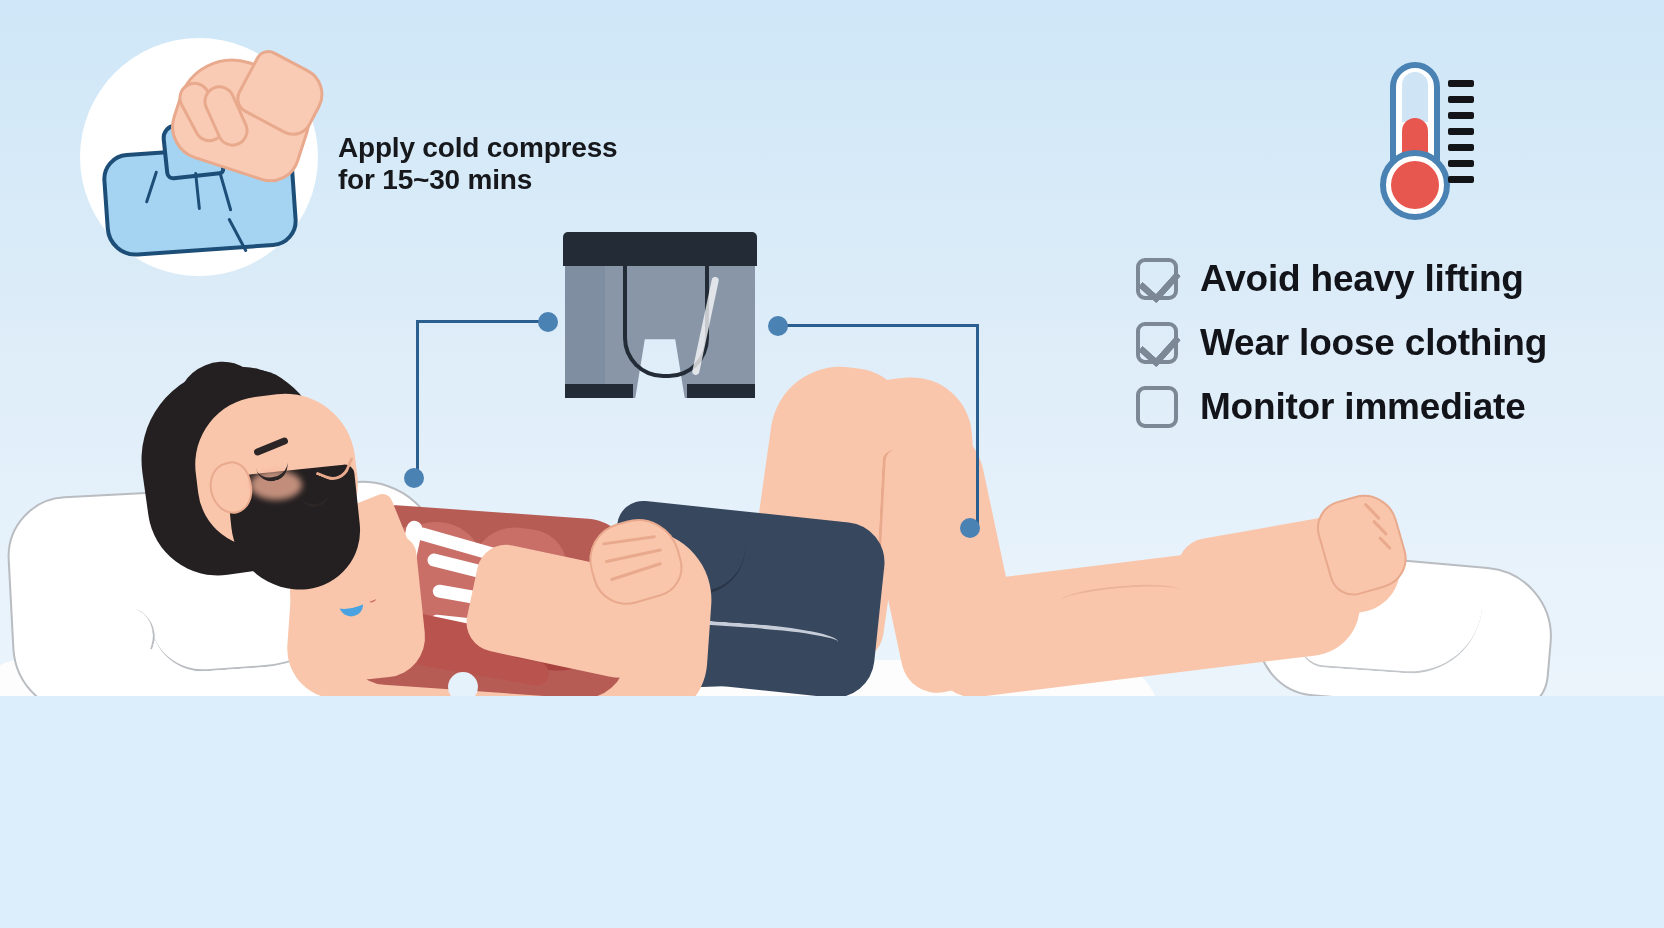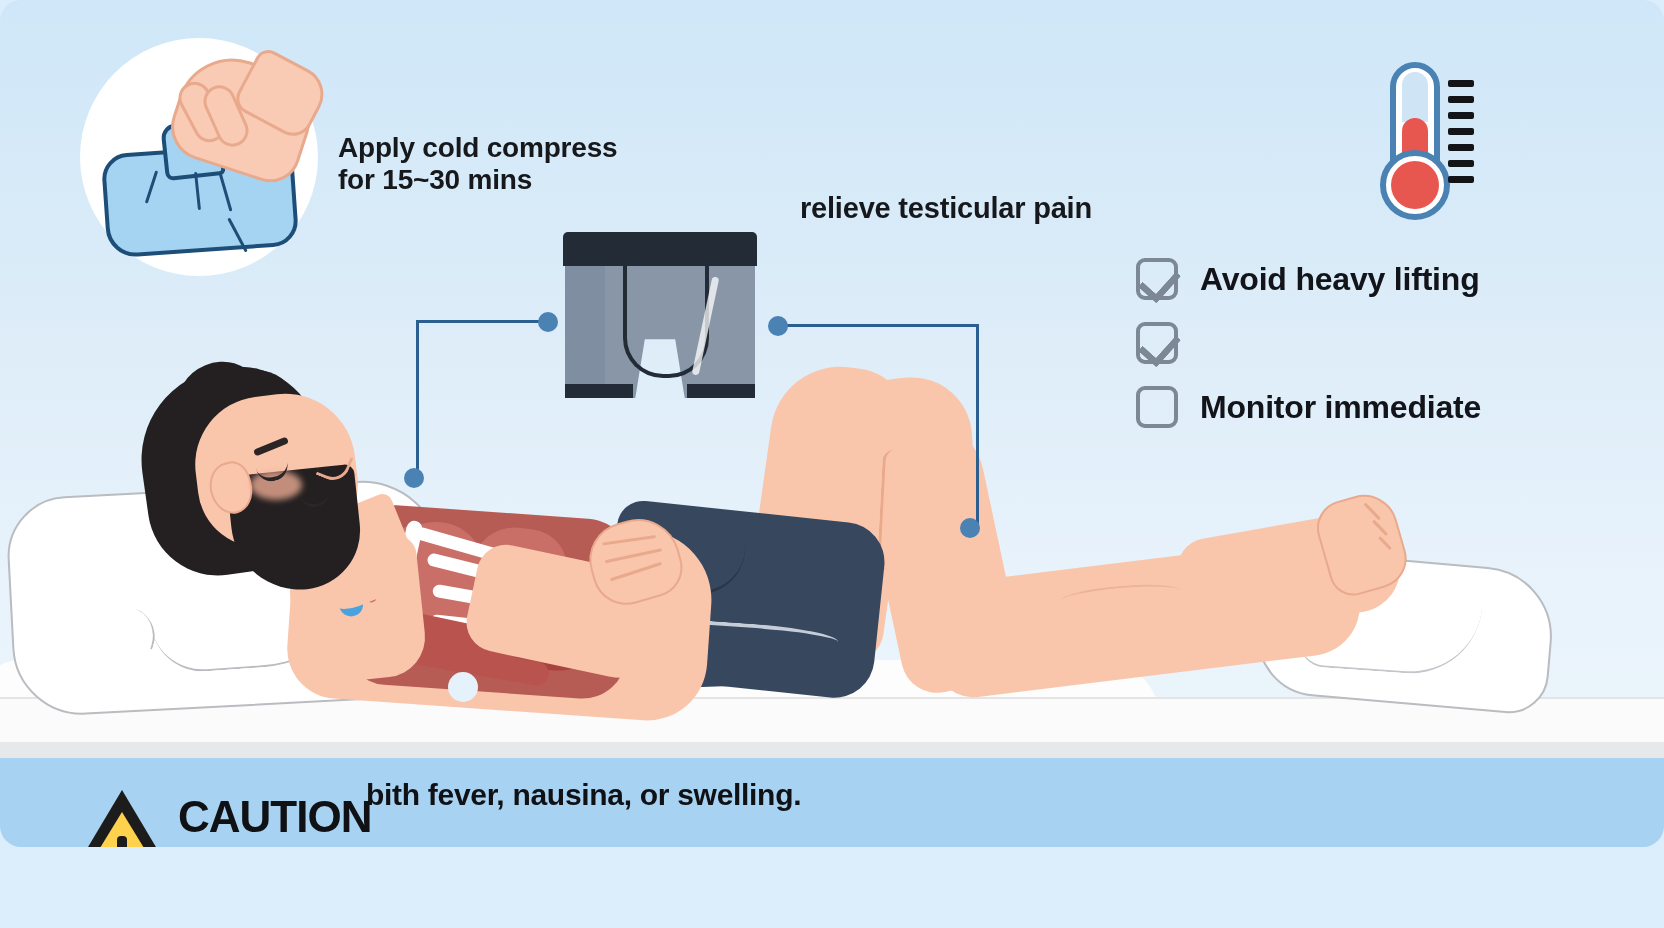--- a/index.html
+++ b/index.html
@@ -1,21 +1,21 @@
 <!DOCTYPE html>
 <html><head>
 <meta charset="utf-8">
 <style>
   html,body{margin:0;padding:0;}
   body{
     width:1664px;height:928px;overflow:hidden;
     font-family:"Liberation Sans","DejaVu Sans",sans-serif;
     background:#dceefb;
   }
-  #stage{position:relative;width:1664px;height:847px;overflow:hidden;border-radius:21px;}
+  #stage{position:relative;width:1664px;height:696px;overflow:hidden;}
 
   
   .bg-sky{
     position:absolute;left:0;top:0;width:1664px;height:800px;
     background:linear-gradient(180deg,#cfe7f8 0%,#dcecf8 38%,#e7f2fb 70%,#eef6fc 100%);
   }
 
   
   .mattress{
     position:absolute;left:0;top:697px;width:1664px;height:58px;
@@ -333,21 +333,21 @@
   .checkbox{
     width:42px;height:42px;border:4px solid #7c8895;border-radius:9px;
     box-sizing:border-box;position:relative;flex:0 0 auto;background:transparent;
   }
   .checkbox .tick{
     position:absolute;left:7px;top:1px;width:18px;height:30px;
     border-right:7px solid #7c8895;border-bottom:7px solid #7c8895;
     transform:rotate(42deg);border-radius:2px;
   }
   .check-label{
-    margin-left:22px;font-size:32px;font-weight:bold;color:#12141a;letter-spacing:-.2px;
+    margin-left:22px;font-size:37px;font-weight:bold;color:#12141a;letter-spacing:-.2px;
     white-space:nowrap;
   }
 
   
   .banner{
     position:absolute;left:0;top:758px;width:1664px;height:170px;background:#a8d2f2;
   }
   .warn-tri{
     position:absolute;left:66px;top:790px;width:0;height:0;
     border-left:56px solid transparent;border-right:56px solid transparent;
@@ -471,21 +471,20 @@
   <div class="hand-ice"></div>
   <div class="hand-ice-wrist"></div>
   <div class="finger-ice" style="left:170px;top:96px;width:58px;height:26px;transform:rotate(62deg);"></div>
   <div class="finger-ice" style="left:194px;top:100px;width:58px;height:26px;transform:rotate(66deg);"></div>
 
   <div class="compress-text">
     <div>Apply cold compress</div>
     <div>for 15~30 mins</div>
   </div>
 
-  <div class="title-text">relieve testicular pain</div>
 
   <div class="thermo">
     <div class="thermo-body"></div>
     <div class="thermo-top"></div>
     <div class="thermo-merc-stem"></div>
     <div class="thermo-bulb"></div>
     <div class="thermo-merc-bulb"></div>
     <div class="thermo-tick" style="top:18px;"></div>
     <div class="thermo-tick" style="top:34px;"></div>
     <div class="thermo-tick" style="top:50px;"></div>
@@ -521,20 +520,21 @@
       <div class="checkbox">
         <div class="tick"></div>
       </div>
       <div class="check-label">Avoid heavy lifting</div>
     </div>
 
     <div class="check-row">
       <div class="checkbox">
         <div class="tick"></div>
       </div>
+      <div class="check-label">Wear loose clothing</div>
     </div>
 
     <div class="check-row">
       <div class="checkbox"></div>
       <div class="check-label">Monitor immediate</div>
     </div>
 
   </div>
 
   <div class="banner"></div>

